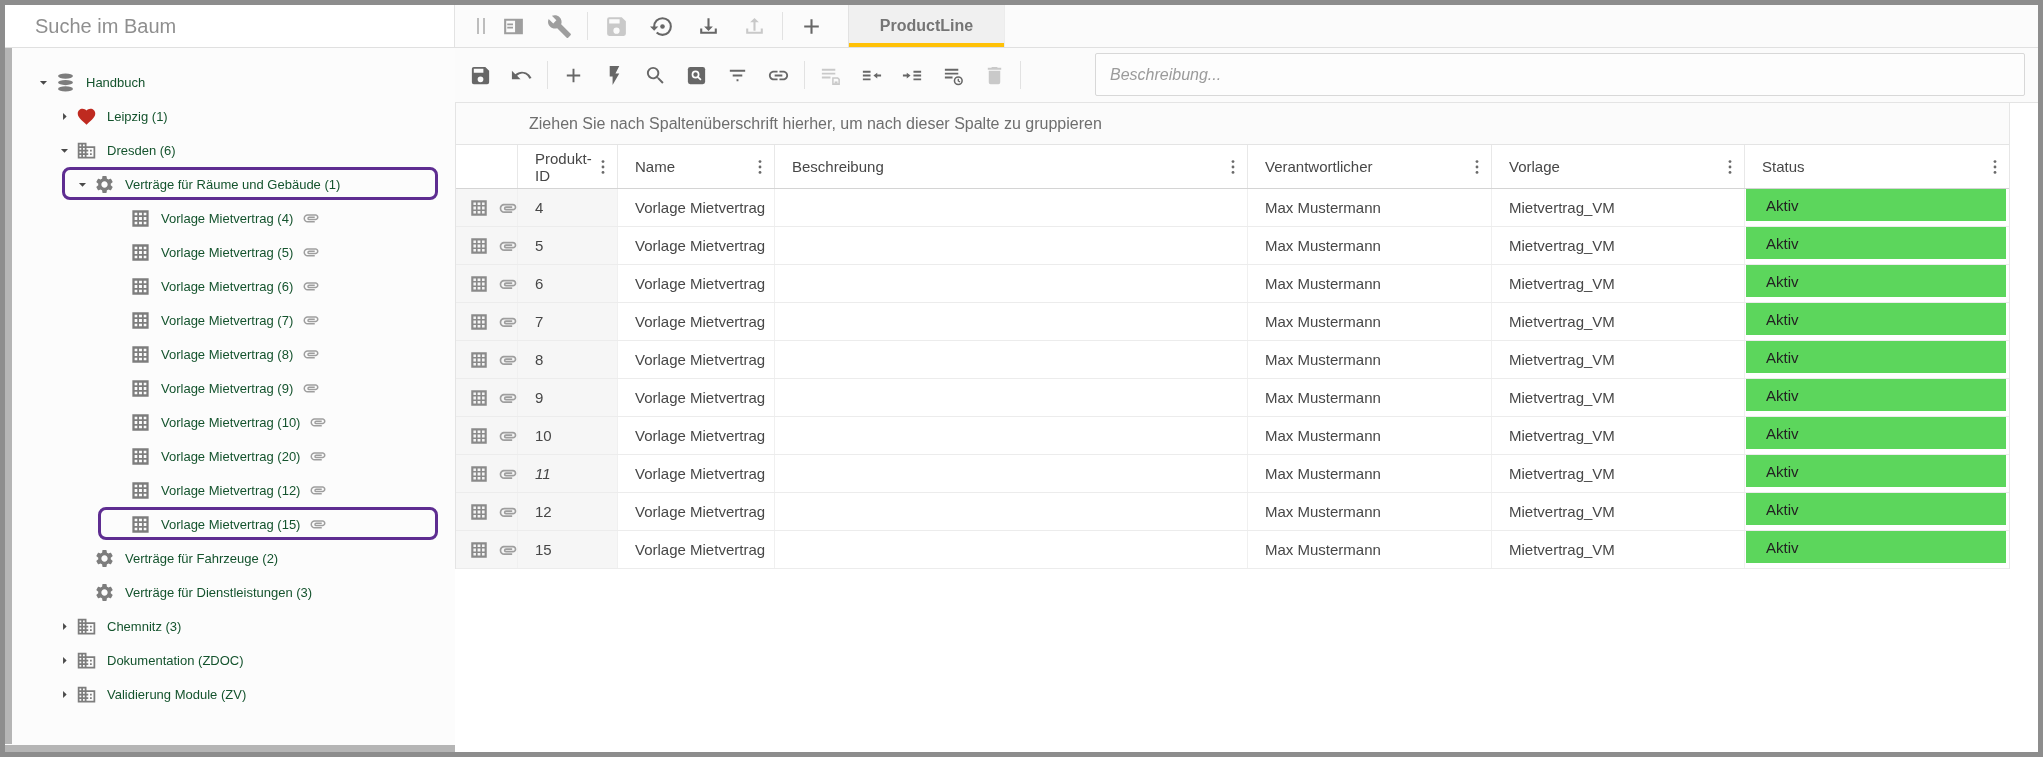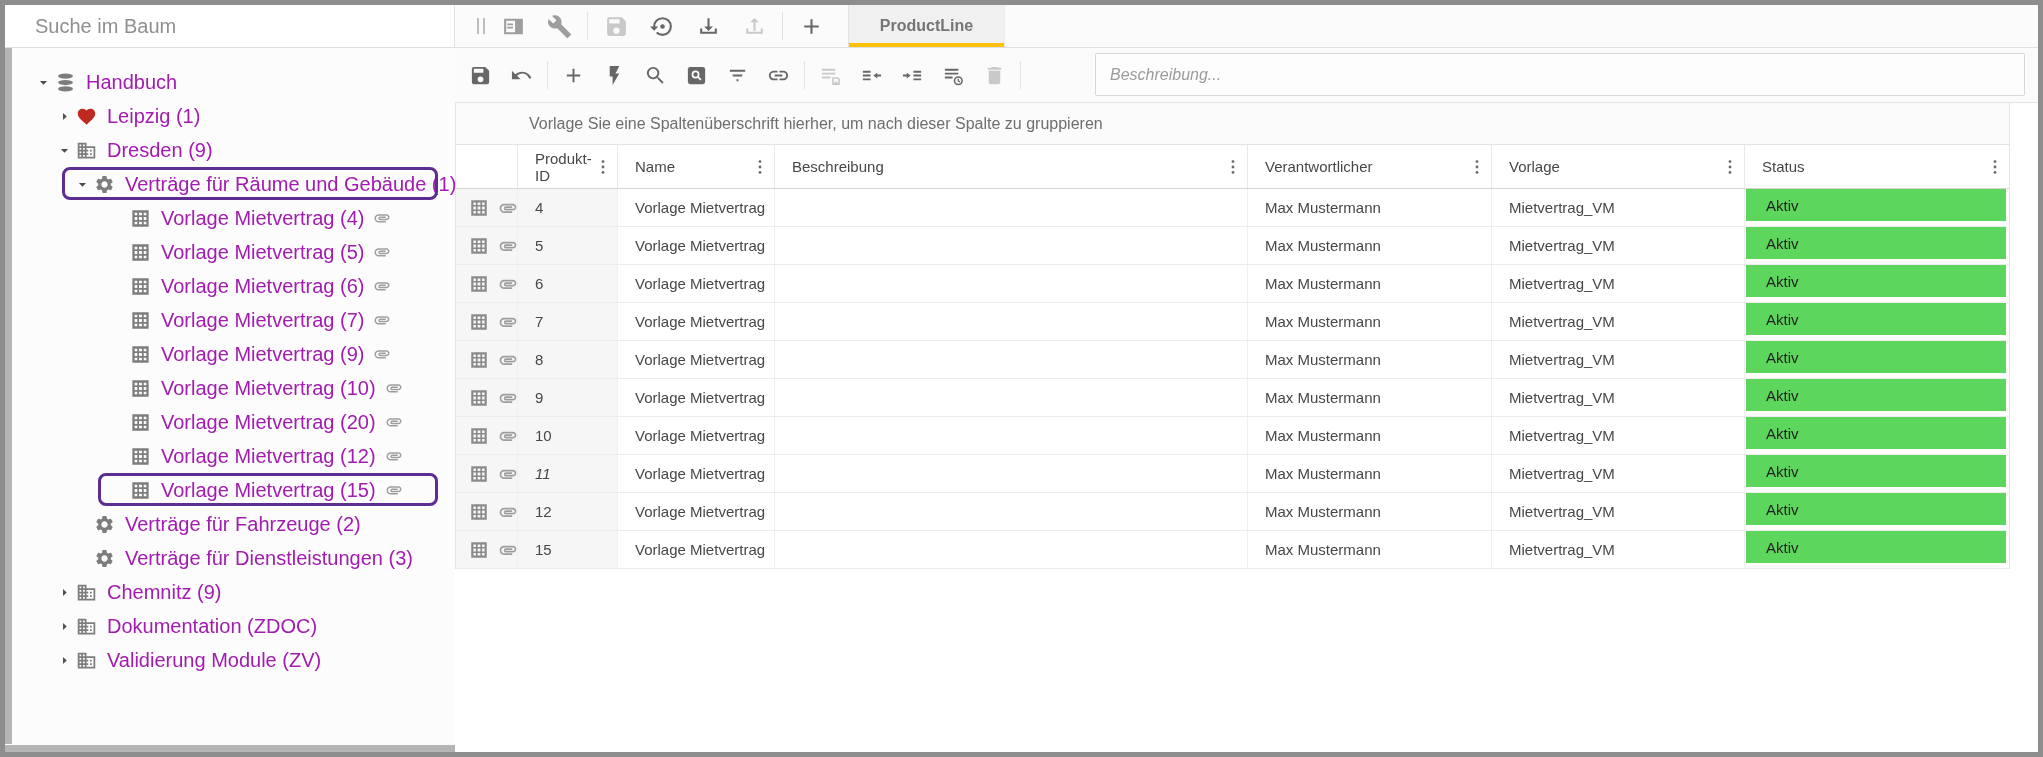--- a/index.html
+++ b/index.html
@@ -35,21 +35,21 @@
   .tree-panel { flex:0 0 450px; position:relative; background:#fcfcfc; overflow:hidden; }
   .tree-scroll-v { position:absolute; left:0; top:0; bottom:8px; width:7px; background:#b5b5b5; }
   .tree-scroll-h { position:absolute; left:0; right:0; bottom:0; height:7px; background:#b5b5b5; }
   #tree { margin-left:8px; padding-top:17px; }
   .trow { height:34px; display:flex; align-items:center; position:relative; padding-left:var(--pad); cursor:default; }
   .trow.lvl0 { --pad:22px; } .trow.lvl1 { --pad:43px; } .trow.lvl2 { --pad:61px; } .trow.lvl3 { --pad:97px; }
   .ttoggle { flex:0 0 17px; display:flex; align-items:center; color:#4a4a4a; }
   .ttoggle svg { width:17px; height:17px; }
   .ticon { flex:0 0 24px; margin:0 7px 0 3px; display:flex; align-items:center; color:#7d7d7d; }
   .ticon svg { width:21px; height:21px; }
-  .tlabel { font-size:20px; color:#a21caf; white-space:nowrap; }
+  .tlabel { font-size:13px; color:#14532d; white-space:nowrap; }
   .tclip { margin-left:9px; display:flex; color:#9e9e9e; }
   .tclip svg { width:18px; height:18px; }
   .trow.hl::before { content:""; position:absolute; top:0; bottom:1px;
     left:calc(var(--pad) - 12px); right:17px;
     border:3px solid var(--hl-color,#5e2d91); border-radius:8px; pointer-events:none; }
   
   .grid-panel { flex:1; display:flex; flex-direction:column; background:#fff; min-width:0; }
   .grid-toolbar { flex:0 0 55px; position:relative; display:flex; align-items:center;
                   border-bottom:1px solid #e4e4e4; background:#fbfbfb; }
   .grid-toolbar .tbtn { width:32px; height:32px; margin-left:9px; }
@@ -177,21 +177,21 @@
             <span class="ttoggle">
               <svg viewBox="0 0 24 24" fill="currentColor">
                 <path d="M7 10l5 5 5-5z"></path>
               </svg>
             </span>
             <span class="ticon">
               <svg viewBox="0 0 24 24" fill="currentColor">
                 <path d="M12 7V3H2v18h20V7H12zM6 19H4v-2h2v2zm0-4H4v-2h2v2zm0-4H4V9h2v2zm0-4H4V5h2v2zm4 12H8v-2h2v2zm0-4H8v-2h2v2zm0-4H8V9h2v2zm0-4H8V5h2v2zm10 12h-8v-2h2v-2h-2v-2h2v-2h-2V9h8v10zm-2-8h-2v2h2v-2zm0 4h-2v2h2v-2z"></path>
               </svg>
             </span>
-            <span class="tlabel">Dresden (9)</span>
+            <span class="tlabel">Dresden (6)</span>
           </div>
           <div class="trow lvl2 hl">
             <span class="ttoggle">
               <svg viewBox="0 0 24 24" fill="currentColor">
                 <path d="M7 10l5 5 5-5z"></path>
               </svg>
             </span>
             <span class="ticon">
               <svg viewBox="0 0 24 24" fill="currentColor">
                 <path d="M19.14 12.94c.04-.3.06-.61.06-.94 0-.32-.02-.64-.07-.94l2.03-1.58a.49.49 0 00.12-.61l-1.92-3.32a.488.488 0 00-.59-.22l-2.39.96c-.5-.38-1.03-.7-1.62-.94l-.36-2.54a.484.484 0 00-.48-.41h-3.84c-.24 0-.43.17-.47.41l-.36 2.54c-.59.24-1.13.57-1.62.94l-2.39-.96c-.22-.08-.47 0-.59.22L2.74 8.87c-.12.21-.08.47.12.61l2.03 1.58c-.05.3-.09.63-.09.94s.02.64.07.94l-2.03 1.58a.49.49 0 00-.12.61l1.92 3.32c.12.22.37.29.59.22l2.39-.96c.5.38 1.03.7 1.62.94l.36 2.54c.05.24.24.41.48.41h3.84c.24 0 .44-.17.47-.41l.36-2.54c.59-.24 1.13-.56 1.62-.94l2.39.96c.22.08.47 0 .59-.22l1.92-3.32c.12-.22.07-.47-.12-.61l-2.01-1.58zM12 15.6c-1.98 0-3.6-1.62-3.6-3.6s1.62-3.6 3.6-3.6 3.6 1.62 3.6 3.6-1.62 3.6-3.6 3.6z"></path>
@@ -260,20 +260,35 @@
             </span>
           </div>
           <div class="trow lvl3">
             <span class="ttoggle"></span>
             <span class="ticon">
               <svg viewBox="0 0 24 24" fill="none" stroke="currentColor">
                 <path stroke-width="2.6" d="M4 4h16v16H4z"></path>
                 <path stroke-width="2" d="M9.33 4v16M14.66 4v16M4 9.33h16M4 14.66h16"></path>
               </svg>
             </span>
+            <span class="tlabel">Vorlage Mietvertrag (8)</span>
+            <span class="tclip">
+              <svg viewBox="0 0 24 24" fill="currentColor">
+                <path d="M2 12.5C2 9.46 4.46 7 7.5 7H18c2.21 0 4 1.79 4 4s-1.79 4-4 4H9.5a2.5 2.5 0 010-5H17v2H9.41c-.55 0-.55 1 0 1H18c1.1 0 2-.9 2-2s-.9-2-2-2H7.5C5.57 9 4 10.57 4 12.5S5.57 16 7.5 16H17v2H7.5A5.5 5.5 0 012 12.5z"></path>
+              </svg>
+            </span>
+          </div>
+          <div class="trow lvl3">
+            <span class="ttoggle"></span>
+            <span class="ticon">
+              <svg viewBox="0 0 24 24" fill="none" stroke="currentColor">
+                <path stroke-width="2.6" d="M4 4h16v16H4z"></path>
+                <path stroke-width="2" d="M9.33 4v16M14.66 4v16M4 9.33h16M4 14.66h16"></path>
+              </svg>
+            </span>
             <span class="tlabel">Vorlage Mietvertrag (9)</span>
             <span class="tclip">
               <svg viewBox="0 0 24 24" fill="currentColor">
                 <path d="M2 12.5C2 9.46 4.46 7 7.5 7H18c2.21 0 4 1.79 4 4s-1.79 4-4 4H9.5a2.5 2.5 0 010-5H17v2H9.41c-.55 0-.55 1 0 1H18c1.1 0 2-.9 2-2s-.9-2-2-2H7.5C5.57 9 4 10.57 4 12.5S5.57 16 7.5 16H17v2H7.5A5.5 5.5 0 012 12.5z"></path>
               </svg>
             </span>
           </div>
           <div class="trow lvl3">
             <span class="ttoggle"></span>
             <span class="ticon">
@@ -356,21 +371,21 @@
             <span class="ttoggle">
               <svg viewBox="0 0 24 24" fill="currentColor">
                 <path d="M10 7l5 5-5 5z"></path>
               </svg>
             </span>
             <span class="ticon">
               <svg viewBox="0 0 24 24" fill="currentColor">
                 <path d="M12 7V3H2v18h20V7H12zM6 19H4v-2h2v2zm0-4H4v-2h2v2zm0-4H4V9h2v2zm0-4H4V5h2v2zm4 12H8v-2h2v2zm0-4H8v-2h2v2zm0-4H8V9h2v2zm0-4H8V5h2v2zm10 12h-8v-2h2v-2h-2v-2h2v-2h-2V9h8v10zm-2-8h-2v2h2v-2zm0 4h-2v2h2v-2z"></path>
               </svg>
             </span>
-            <span class="tlabel">Chemnitz (9)</span>
+            <span class="tlabel">Chemnitz (3)</span>
           </div>
           <div class="trow lvl1">
             <span class="ttoggle">
               <svg viewBox="0 0 24 24" fill="currentColor">
                 <path d="M10 7l5 5-5 5z"></path>
               </svg>
             </span>
             <span class="ticon">
               <svg viewBox="0 0 24 24" fill="currentColor">
                 <path d="M12 7V3H2v18h20V7H12zM6 19H4v-2h2v2zm0-4H4v-2h2v2zm0-4H4V9h2v2zm0-4H4V5h2v2zm4 12H8v-2h2v2zm0-4H8v-2h2v2zm0-4H8V9h2v2zm0-4H8V5h2v2zm10 12h-8v-2h2v-2h-2v-2h2v-2h-2V9h8v10zm-2-8h-2v2h2v-2zm0 4h-2v2h2v-2z"></path>
@@ -472,21 +487,21 @@
             <button class="tbtn tone-disabled">
               <svg viewBox="0 0 24 24" fill="currentColor">
                 <path d="M6 19a2 2 0 002 2h8a2 2 0 002-2V7H6v12zM19 4h-3.5l-1-1h-5l-1 1H5v2h14V4z"></path>
               </svg>
             </button>
             <span class="tsep"></span>
           </span>
         <input class="desc-input" type="text" placeholder="Beschreibung..." style="">
       </div>
       <div class="grid-outer">
-        <div class="group-hint">Vorlage Sie eine Spaltenüberschrift hierher, um nach dieser Spalte zu gruppieren</div>
+        <div class="group-hint">Ziehen Sie nach Spaltenüberschrift hierher, um nach dieser Spalte zu gruppieren</div>
         <div class="grid-header" id="grid-header">
             <div class="hcell" style="width: 62px; flex: 0 0 62px;"></div>
             <div class="hcell" style="width: 100px; flex: 0 0 100px;">
               <span>Produkt-ID</span>
               <span class="hdots">
                 <svg viewBox="0 0 24 24" fill="currentColor">
                   <circle cx="12" cy="5.5" r="1.7"></circle>
                   <circle cx="12" cy="12" r="1.7"></circle>
                   <circle cx="12" cy="18.5" r="1.7"></circle>
                 </svg>

